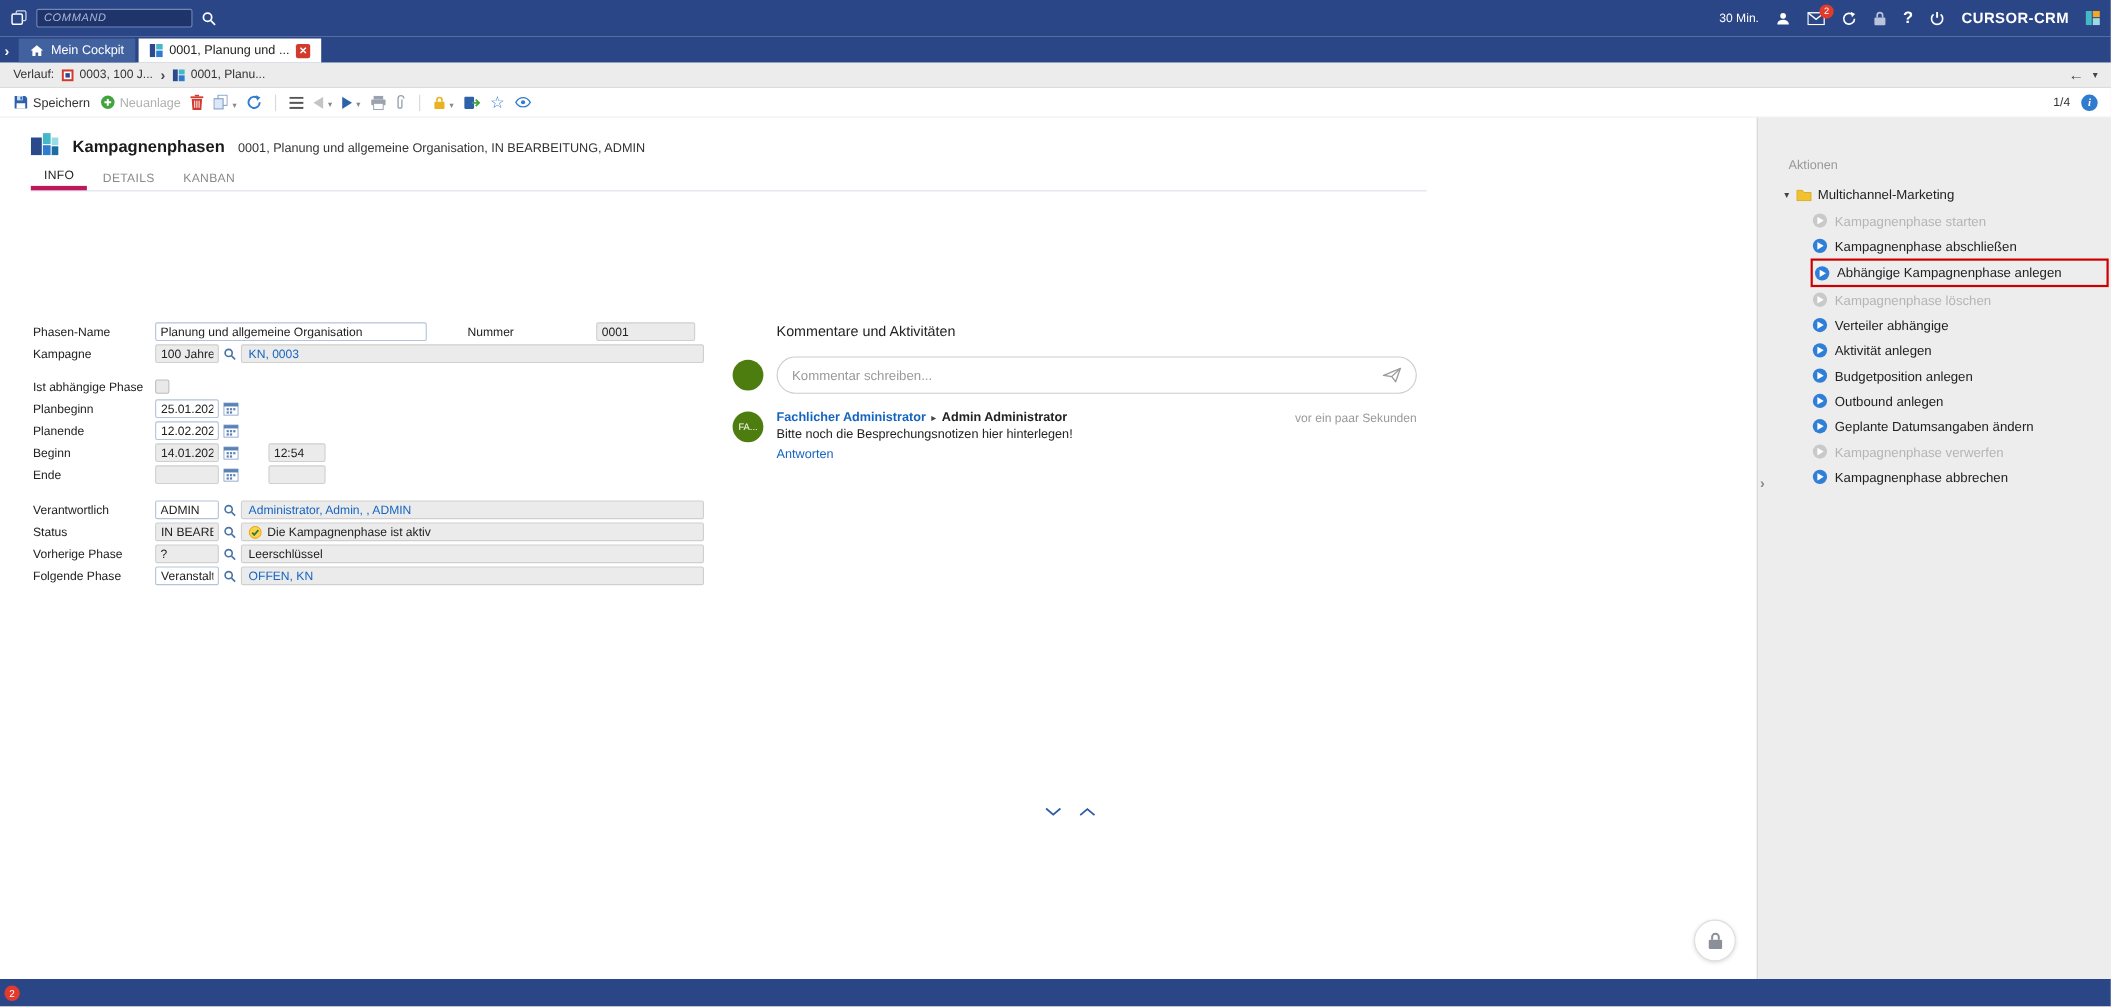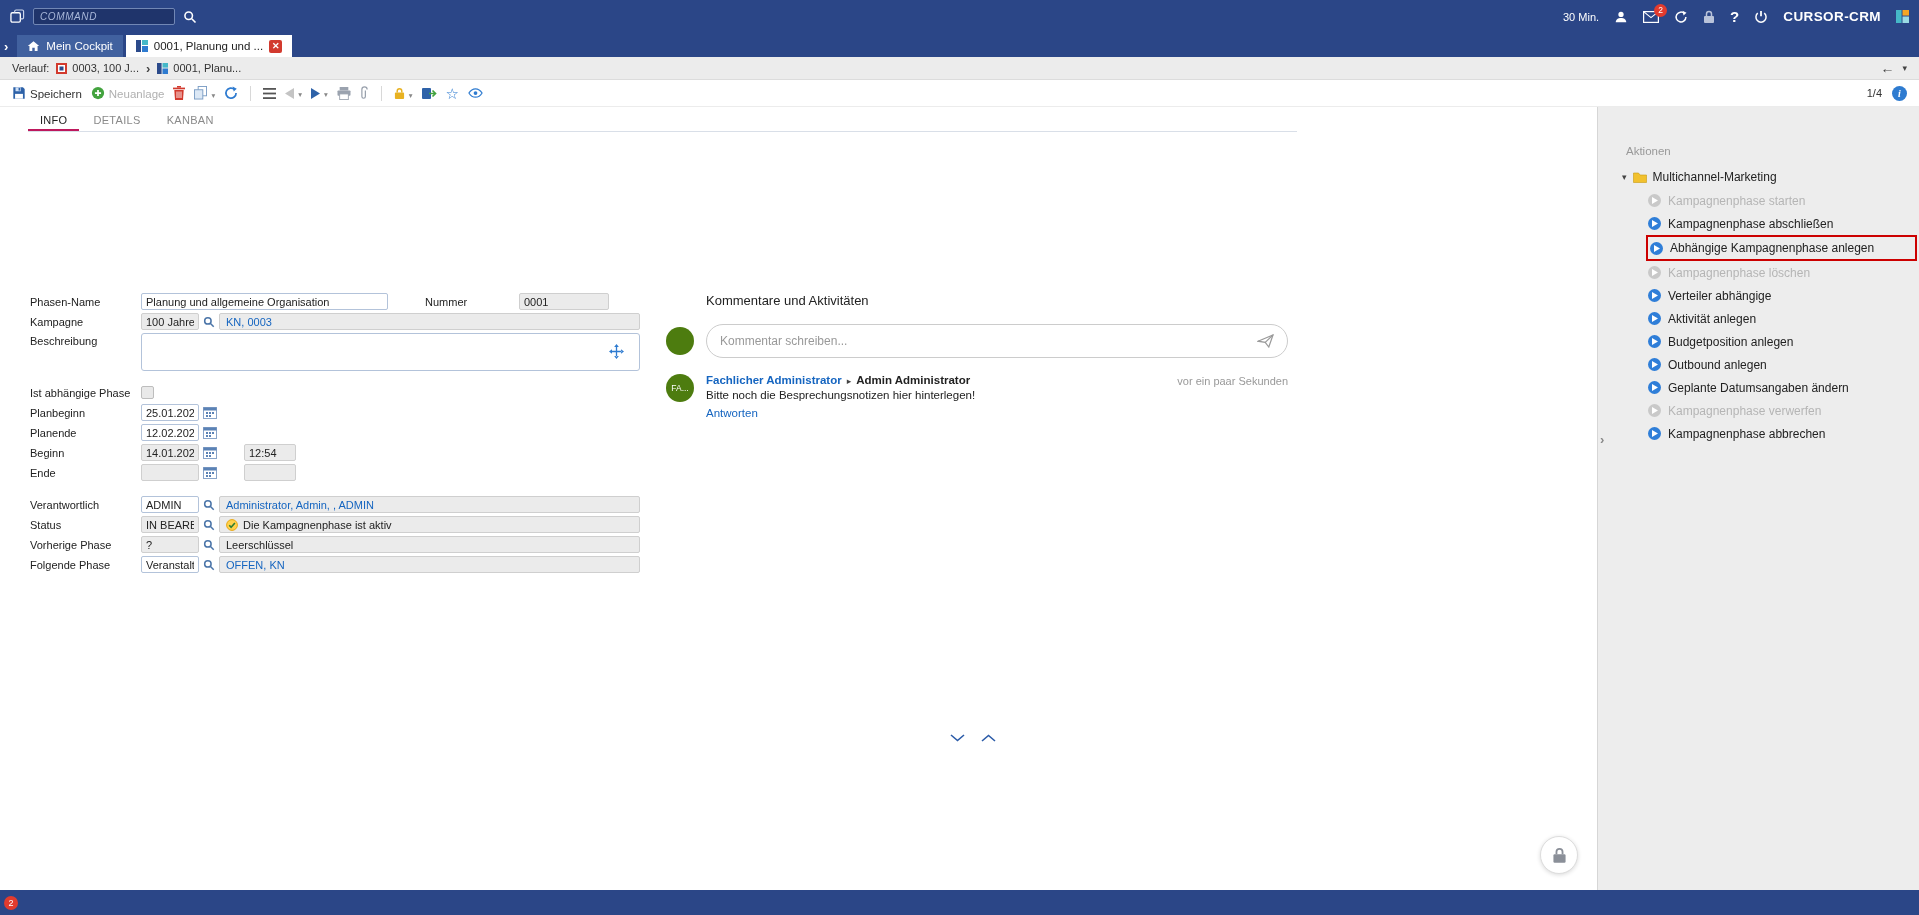--- a/index.html
+++ b/index.html
@@ -53,27 +53,27 @@
   .notif-badge{position:absolute;left:4px;bottom:5px;width:14px;height:14px;background:#e23b2e;border-radius:50%;color:#fff;font-size:9px;line-height:14px;text-align:center;cursor:pointer}
 
   
   .page-head{display:flex;align-items:center;gap:12px;padding:10px 0 0 28px;height:42px}
   .page-title{font-size:15px;font-weight:bold;color:#1a1a1a}
   .page-sub{font-size:11.5px;color:#333;padding-top:3px}
 
   
   .ctabs{display:flex;margin-left:28px;width:1269px;border-bottom:1px solid #d9dfe8;height:25px;align-items:flex-end;gap:2px}
   .ctab{padding:4px 12px 5px;font-size:11px;color:#8a8a8a;letter-spacing:.3px;cursor:pointer}
-  .ctab.active{color:#222;border-bottom:2px solid #be185d;padding-bottom:3px}
+  .ctab.active{color:#222;border-bottom:4px solid #be185d;padding-bottom:3px}
 
   
   .form{position:absolute;left:30px;top:186px;width:610px;font-size:11px;color:#222}
   .frow{display:flex;align-items:center;margin-bottom:3px;height:17px}
   .flabel{width:111px;flex-shrink:0}
-  .flabel.nummer{width:94px;margin-left:37px}
+  .flabel.nummer{width:117px;margin-left:37px}
   input.txt{height:17px;border:1px solid #b3c3da;border-radius:2px;font-size:11px;padding:0 4px;color:#222;font-family:inherit;background:#fff;outline:none}
   input.txt.ro{background:#ebebeb;border-color:#cfcfcf}
   .w-name{width:247px}.w-nummer{width:90px}.w-key{width:58px}.w-date{width:58px}
   .w-time{width:52px;margin-left:27px}
   .mag{margin:0 4px;display:inline-flex;cursor:pointer}
   .calbtn{margin-left:4px;display:inline-flex;cursor:pointer}
   .wide-field{height:17px;background:#ebebeb;border:1px solid #cfcfcf;border-radius:2px;flex:1;display:flex;align-items:center;padding:0 6px;gap:5px;overflow:hidden;white-space:nowrap}
   a.link{color:#1565c0;text-decoration:none;cursor:pointer}
   .gap10{height:10px}.gap12{height:12px}
   .ta-row{height:38px;align-items:flex-start;margin-bottom:3px;display:flex}
@@ -349,20 +349,33 @@
       </span>
     </span>
     <span class="toolbar-right">
       <span class="pager">1/4</span>
       <span class="info-circle">i</span>
     </span>
   </div>
 
   <main class="content">
 
+    <div class="page-head">
+      <span class="ic">
+        <svg width="26" height="24" viewBox="0 0 26 24">
+            <rect x="0" y="4" width="10" height="16" fill="#2b4a8b"></rect>
+            <rect x="11" y="0" width="7" height="10" fill="#45b8c8"></rect>
+            <rect x="11" y="11" width="7" height="9" fill="#2e7bd0"></rect>
+            <rect x="19" y="4" width="6" height="7" fill="#9adbe4"></rect>
+            <rect x="19" y="12" width="6" height="8" fill="#1a6fa0"></rect>
+          </svg>
+      </span>
+      <span class="page-title">Kampagnenphasen</span>
+      <span class="page-sub">0001, Planung und allgemeine Organisation, IN BEARBEITUNG, ADMIN</span>
+    </div>
 
     <div class="ctabs">
       <span class="ctab active">INFO</span>
       <span class="ctab">DETAILS</span>
       <span class="ctab">KANBAN</span>
     </div>
 
     <section class="form">
 
       <div class="frow">
@@ -379,31 +392,20 @@
           <svg width="12" height="12" viewBox="0 0 16 16">
               <circle cx="6.5" cy="6.5" r="4.3" fill="none" stroke="#4a74a8" stroke-width="2"></circle>
               <line x1="10" y1="10" x2="14.3" y2="14.3" stroke="#4a74a8" stroke-width="2"></line>
             </svg>
         </span>
         <span class="wide-field">
           <a class="link">KN, 0003</a>
         </span>
       </div>
 
-      <div class="ta-row">
-        <label class="flabel">Beschreibung</label>
-        <span class="ta-wrap">
-          <textarea class="ta" style=""></textarea>
-          <span class="move-ic">
-            <svg width="15" height="15" viewBox="0 0 16 16">
-                <path d="M8 0l2.5 3.2h-5zM8 16l2.5-3.2h-5zM0 8l3.2-2.5v5zM16 8l-3.2-2.5v5zM7.3 2.8h1.4v10.4H7.3zM2.8 7.3h10.4v1.4H2.8z" fill="#2e7bd0"></path>
-              </svg>
-          </span>
-        </span>
-      </div>
 
       <div class="gap10"></div>
 
       <div class="frow">
         <label class="flabel">Ist abhängige Phase</label>
         <span class="cb"></span>
       </div>
 
       <div class="frow">
         <label class="flabel">Planbeginn</label>

